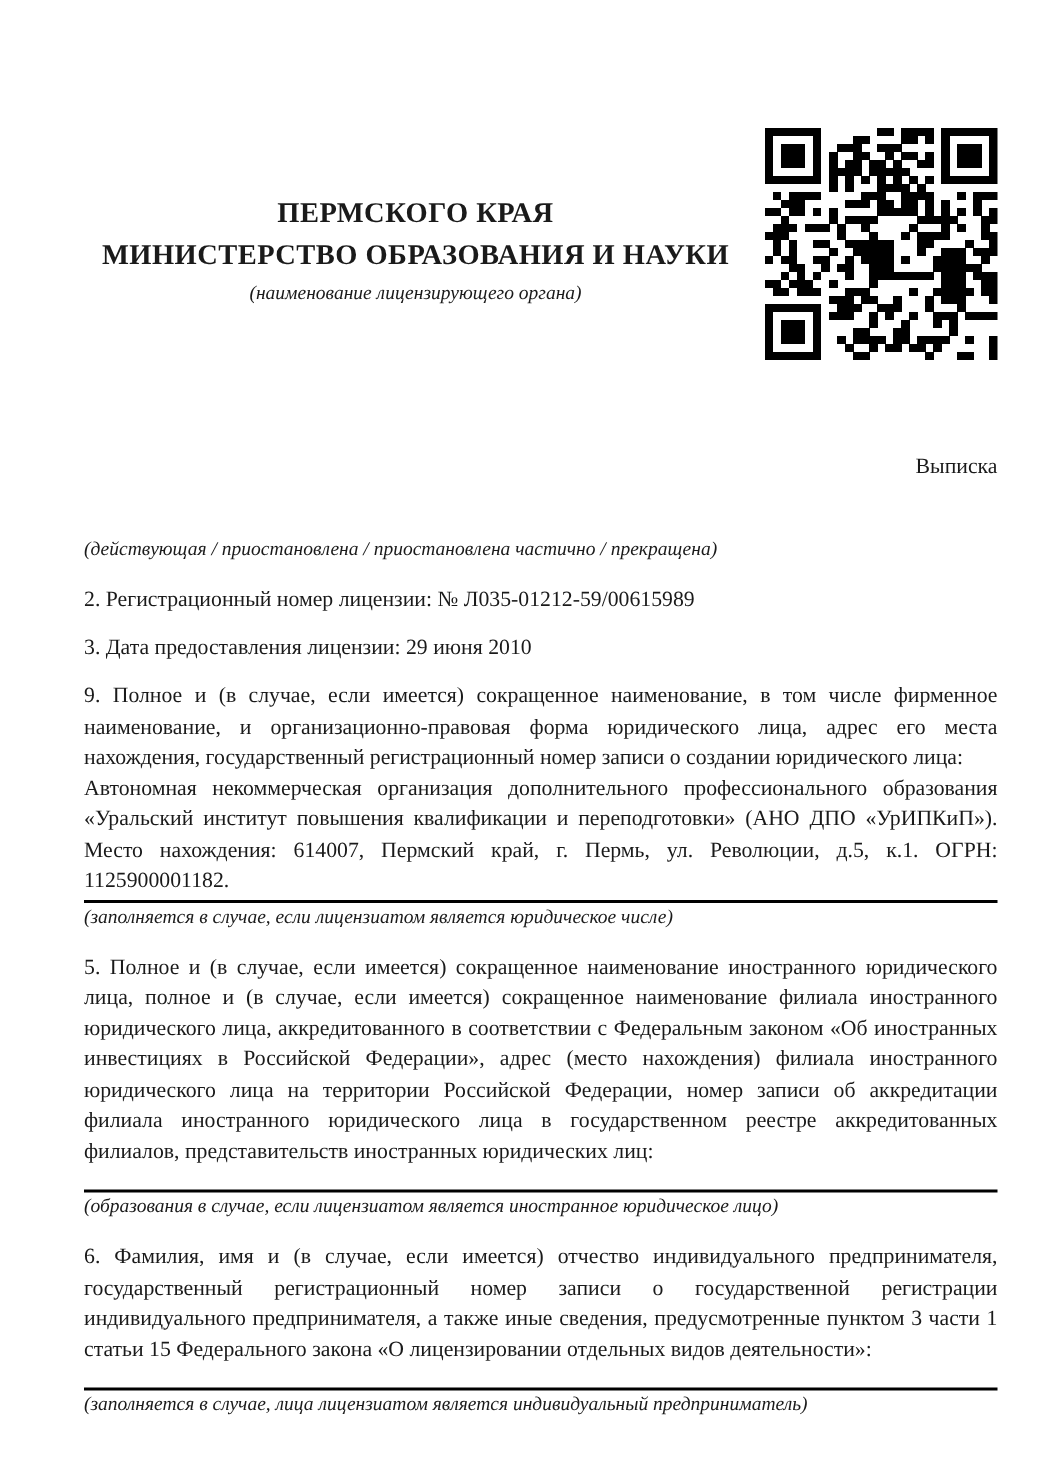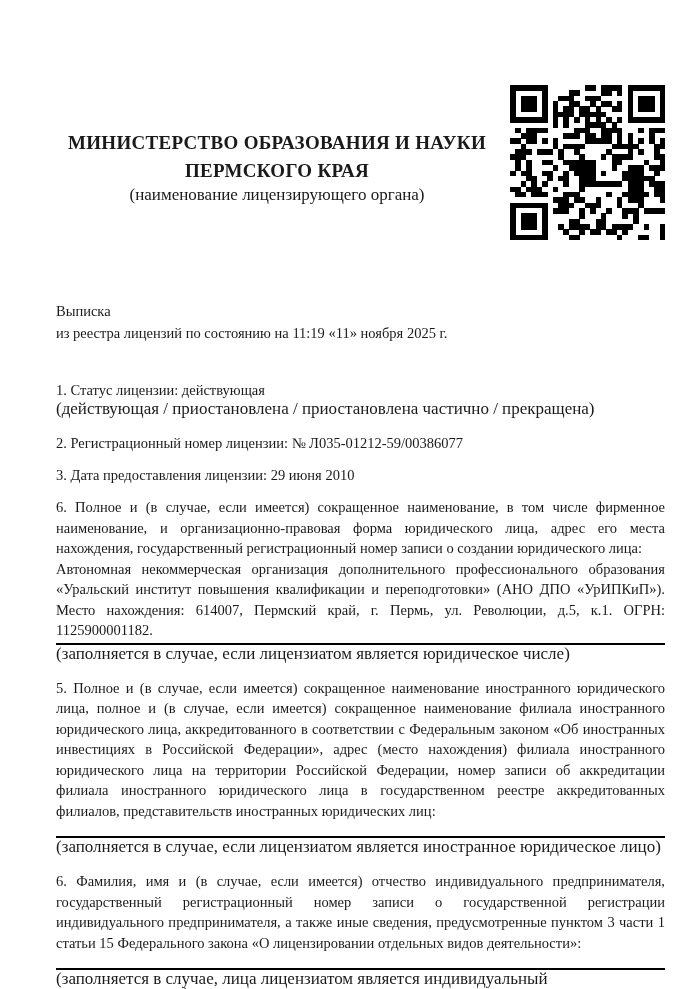--- a/index.html
+++ b/index.html
@@ -31,34 +31,35 @@
     padding-top: 44px;
     padding-right: 12px;
   }
   .ministry-line {
     font-size: 19px;
     font-weight: bold;
     line-height: 28px;
     letter-spacing: 0.3px;
   }
   .small-caption {
-    font-size: 17px;
+    font-size: 13px;
     line-height: 15px;
     color: #1a1a1a;
+    font-style: italic;
   }
   .ministry-block .small-caption {
     margin-top: 2px;
   }
   .qr-box {
     width: 155px;
     height: 155px;
     flex: 0 0 155px;
   }
   .doc-title {
-    text-align: left;
+    text-align: right;
     margin-top: 60px;
     font-size: 14.5px;
     line-height: 22px;
   }
   .items {
     font-size: 14.5px;
     line-height: 21px;
   }
   .item-line {
     margin-top: 0;
@@ -87,22 +88,22 @@
     margin-top: 15px;
   }
 </style>
 </head>
 <body>
 
 <div class="page">
 
   <div class="header-row">
     <div class="ministry-block">
+      <div class="ministry-line">ПЕРМСКОГО КРАЯ</div>
       <div class="ministry-line">МИНИСТЕРСТВО ОБРАЗОВАНИЯ И НАУКИ</div>
-      <div class="ministry-line">ПЕРМСКОГО КРАЯ</div>
       <div class="small-caption">(наименование лицензирующего органа)</div>
     </div>
     <div class="qr-box"><svg width="155" height="155" viewBox="0 0 155 155" fill="#000000" shape-rendering="crispEdges">
           <rect x="0.00" y="0.00" width="5.59" height="5.59"></rect>
           <rect x="5.34" y="0.00" width="5.59" height="5.59"></rect>
           <rect x="10.69" y="0.00" width="5.59" height="5.59"></rect>
           <rect x="16.03" y="0.00" width="5.59" height="5.59"></rect>
           <rect x="21.38" y="0.00" width="5.59" height="5.59"></rect>
           <rect x="26.72" y="0.00" width="5.59" height="5.59"></rect>
           <rect x="32.07" y="0.00" width="5.59" height="5.59"></rect>
@@ -506,49 +507,47 @@
           <rect x="64.14" y="149.66" width="5.59" height="5.59"></rect>
           <rect x="106.90" y="149.66" width="5.59" height="5.59"></rect>
           <rect x="128.28" y="149.66" width="5.59" height="5.59"></rect>
           <rect x="133.62" y="149.66" width="5.59" height="5.59"></rect>
           <rect x="149.66" y="149.66" width="5.59" height="5.59"></rect>
         </svg></div>
   </div>
 
   <div class="doc-title">
     <div>Выписка</div>
-    <div>из реестра лицензий по состоянию на 11:19 «11» ноября 2025 г.</div>
   </div>
 
   <div class="items">
 
     <div class="mt-title">
-      <div class="item-line">1. Статус лицензии: действующая</div>
       <div class="small-caption center-caption">(действующая / приостановлена / приостановлена частично / прекращена)</div>
     </div>
 
     <div class="mt-lg">
-      <div class="item-line">2. Регистрационный номер лицензии: № Л035-01212-59/00386077</div>
+      <div class="item-line">2. Регистрационный номер лицензии: № Л035-01212-59/00615989</div>
     </div>
 
     <div class="mt-md">
       <div class="item-line">3. Дата предоставления лицензии: 29 июня 2010</div>
     </div>
 
     <div class="mt-md">
-      <p class="paragraph">6. Полное и (в случае, если имеется) сокращенное наименование, в том числе фирменное наименование, и организационно-правовая форма юридического лица, адрес его места нахождения, государственный регистрационный номер записи о создании юридического лица:</p>
+      <p class="paragraph">9. Полное и (в случае, если имеется) сокращенное наименование, в том числе фирменное наименование, и организационно-правовая форма юридического лица, адрес его места нахождения, государственный регистрационный номер записи о создании юридического лица:</p>
       <p class="paragraph answer">Автономная некоммерческая организация дополнительного профессионального образования «Уральский институт повышения квалификации и переподготовки» (АНО ДПО «УрИПКиП»). Место нахождения: 614007, Пермский край, г. Пермь, ул. Революции, д.5, к.1. ОГРН: 1125900001182.</p>
       <div class="rule"></div>
       <div class="small-caption center-caption">(заполняется в случае, если лицензиатом является юридическое числе)</div>
     </div>
 
     <div class="mt-lg">
       <p class="paragraph">5. Полное и (в случае, если имеется) сокращенное наименование иностранного юридического лица, полное и (в случае, если имеется) сокращенное наименование филиала иностранного юридического лица, аккредитованного в соответствии с Федеральным законом «Об иностранных инвестициях в Российской Федерации», адрес (место нахождения) филиала иностранного юридического лица на территории Российской Федерации, номер записи об аккредитации филиала иностранного юридического лица в государственном реестре аккредитованных филиалов, представительств иностранных юридических лиц:</p>
       <div class="rule rule-gap"></div>
-      <div class="small-caption center-caption">(заполняется в случае, если лицензиатом является иностранное юридическое лицо)</div>
+      <div class="small-caption center-caption">(образования в случае, если лицензиатом является иностранное юридическое лицо)</div>
     </div>
 
     <div class="mt-lg">
       <p class="paragraph">6. Фамилия, имя и (в случае, если имеется) отчество индивидуального предпринимателя, государственный регистрационный номер записи о государственной регистрации индивидуального предпринимателя, а также иные сведения, предусмотренные пунктом 3 части 1 статьи 15 Федерального закона «О лицензировании отдельных видов деятельности»:</p>
       <div class="rule rule-gap"></div>
       <div class="small-caption center-caption">(заполняется в случае, лица лицензиатом является индивидуальный предприниматель)</div>
     </div>
 
   </div>
 

